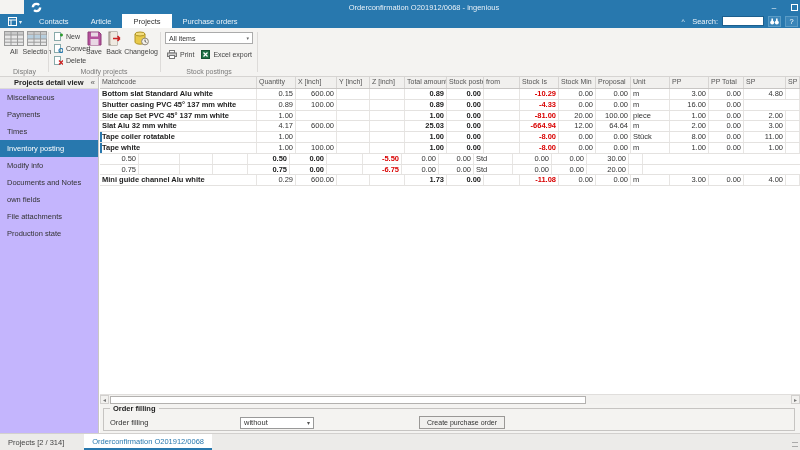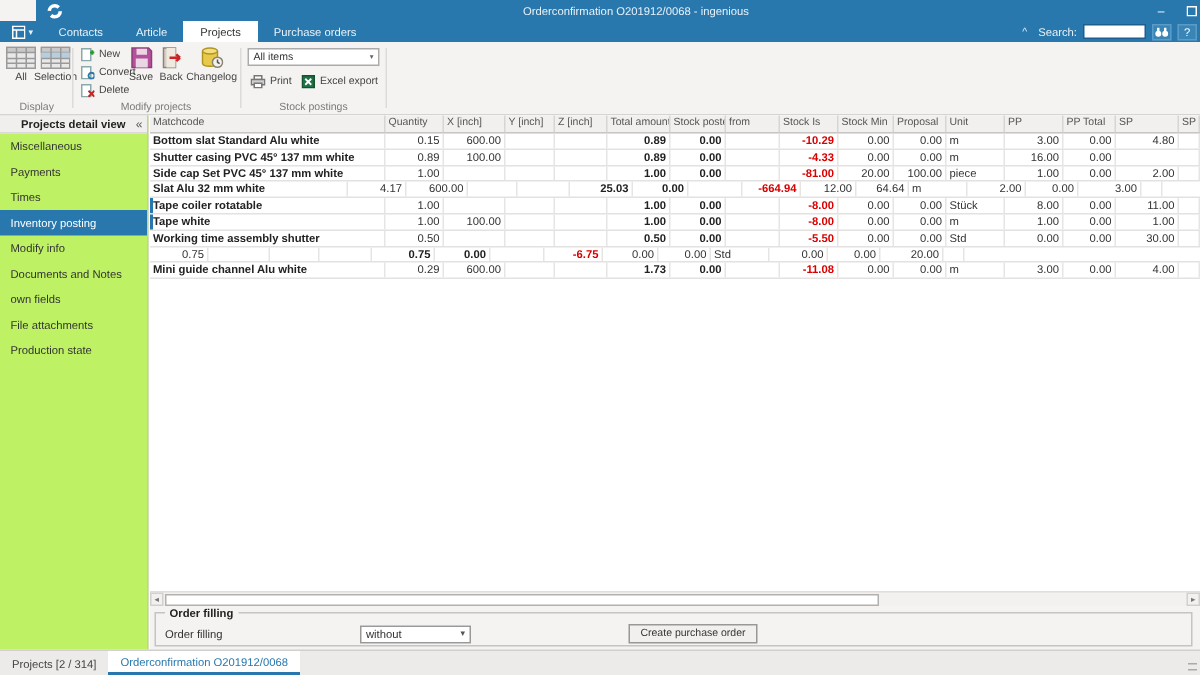--- a/index.html
+++ b/index.html
@@ -53,21 +53,21 @@
     height:11px; cursor:default; }
   .dropdown { display:flex; align-items:center; background:#fff; border:1px solid #ababab;
     font-size:7px; color:#333; padding:0 3px; height:12px; }
   .dropdown .dd-caret { margin-left:auto; font-size:5px; color:#666; }
   .inlinebtn { display:flex; align-items:center; gap:3px; font-size:7px; color:#444; cursor:default; }
 
   
   .content { position:absolute; left:0; top:77px; width:800px; height:356px; background:#fff; }
 
   .sidebar { position:absolute; left:0; top:0; width:99px; height:356px;
-    background:#bef264; border-right:1px solid #c9c7c5; }
+    background:#c4b5fd; border-right:1px solid #c9c7c5; }
   .sb-header { height:12px; display:flex; align-items:center; background:#f0efed;
     border-bottom:1px solid #dcdad8; font-weight:bold; font-size:7.5px; color:#222;
     padding:0 3px 0 14px; }
   .sb-header .chev { margin-left:auto; font-size:8px; color:#555; font-weight:normal; }
   .sb-item { height:17px; display:flex; align-items:center; padding-left:7px;
     font-size:7.5px; color:#333; cursor:default; }
   .sb-item.selected { background:var(--accent); color:#fff;text-align:right; }
 
   .main { position:absolute; left:100px; top:0; right:0; height:356px; background:#fff; }
 
@@ -103,21 +103,21 @@
     display:flex; align-items:center; padding:0 3px; font-size:7.5px; }
   .of-dropdown .dd-caret { margin-left:auto; font-size:6px; color:#555; }
   .of-button { margin-left:105px; width:86px; height:13px; background:#f1f0ee;
     border:1px solid #9a9896; display:flex; align-items:center; justify-content:center;
     font-size:7px; color:#333; cursor:default; }
 
   
   .tabbar { position:absolute; left:0; top:433px; width:800px; height:17px;
     background:#ecebe9; border-top:1px solid #d2d0ce; display:flex; align-items:stretch; }
   .btab { display:flex; align-items:center; padding:0 8px; font-size:7.5px; color:#444; cursor:default; }
-  .btab.active { background:#fff; color:var(--accent); border-bottom:2px solid var(--accent); }
+  .btab.active { background:#fff; color:var(--accent); border-bottom:2px solid var(--accent);margin-left:12px; }
   .resize-grip { position:absolute; right:2px; bottom:3px; width:6px; height:5px;
     border-bottom:1px solid #aaa; border-top:1px solid #aaa; }
 </style>
 </head>
 <body>
 
 <div class="titlebar">
   <svg class="logo" viewBox="0 0 12 12">
     <circle cx="6" cy="6" r="4" fill="none" stroke="#fff" stroke-width="2.6" stroke-dasharray="9 3.5"></circle>
   </svg>
@@ -366,21 +366,21 @@
           <div class="cell right neg" style="width: 39px;">-81.00</div>
           <div class="cell right" style="width: 37px;">20.00</div>
           <div class="cell right" style="width: 35px;">100.00</div>
           <div class="cell" style="width: 39px;">piece</div>
           <div class="cell right" style="width: 39px;">1.00</div>
           <div class="cell right" style="width: 35px;">0.00</div>
           <div class="cell right" style="width: 42px;">2.00</div>
           <div class="cell right" style="width: 14px;"></div>
         </div>
         <div class="grid-row">
-          <div class="cell matchcode" style="width: 132px;">Slat Alu 32 mm white</div>
+          <div class="cell matchcode" style="width: 157px;">Slat Alu 32 mm white</div>
           <div class="cell right" style="width: 39px;">4.17</div>
           <div class="cell right" style="width: 41px;">600.00</div>
           <div class="cell right" style="width: 33px;"></div>
           <div class="cell right" style="width: 35px;"></div>
           <div class="cell right bold" style="width: 42px;">25.03</div>
           <div class="cell right bold" style="width: 37px;">0.00</div>
           <div class="cell right" style="width: 36px;"></div>
           <div class="cell right neg" style="width: 39px;">-664.94</div>
           <div class="cell right" style="width: 37px;">12.00</div>
           <div class="cell right" style="width: 35px;">64.64</div>
@@ -422,21 +422,20 @@
           <div class="cell right neg" style="width: 39px;">-8.00</div>
           <div class="cell right" style="width: 37px;">0.00</div>
           <div class="cell right" style="width: 35px;">0.00</div>
           <div class="cell" style="width: 39px;">m</div>
           <div class="cell right" style="width: 39px;">1.00</div>
           <div class="cell right" style="width: 35px;">0.00</div>
           <div class="cell right" style="width: 42px;">1.00</div>
           <div class="cell right" style="width: 14px;"></div>
         </div>
         <div class="grid-row">
-          <div class="cell matchcode" style="width: 157px;">Working time assembly shutter</div>
           <div class="cell right" style="width: 39px;">0.50</div>
           <div class="cell right" style="width: 41px;"></div>
           <div class="cell right" style="width: 33px;"></div>
           <div class="cell right" style="width: 35px;"></div>
           <div class="cell right bold" style="width: 42px;">0.50</div>
           <div class="cell right bold" style="width: 37px;">0.00</div>
           <div class="cell right" style="width: 36px;"></div>
           <div class="cell right neg" style="width: 39px;">-5.50</div>
           <div class="cell right" style="width: 37px;">0.00</div>
           <div class="cell right" style="width: 35px;">0.00</div>

